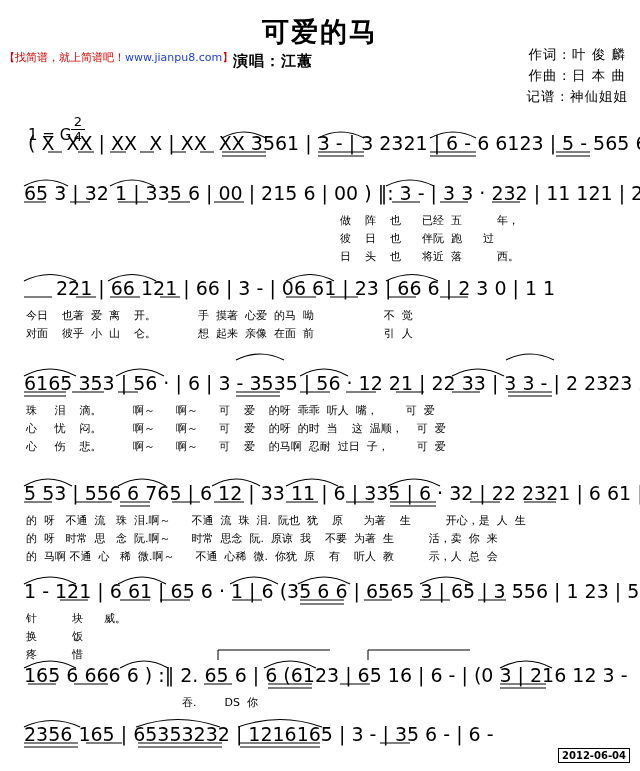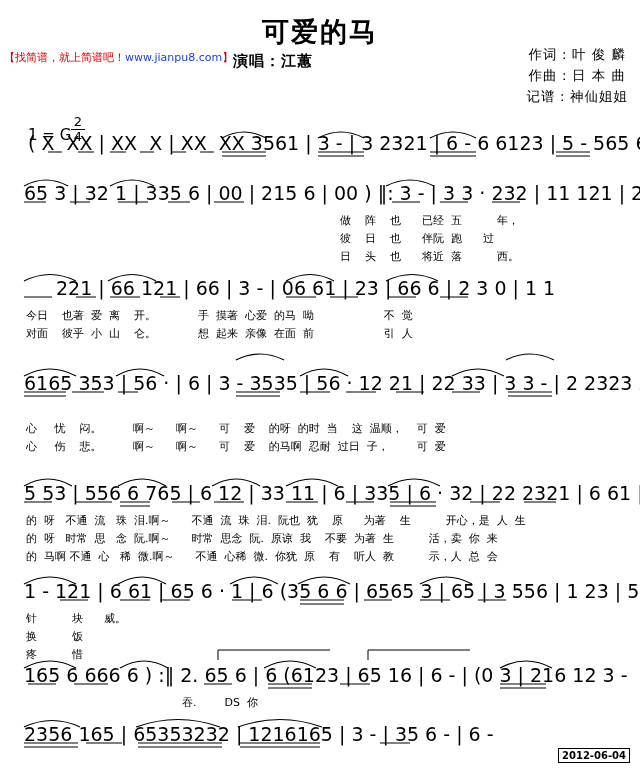--- a/index.html
+++ b/index.html
@@ -106,20 +106,21 @@
   <div class="row notes" style="left:24px;top:182px;">65 3 | 32 1 | 335 6 | 00 | 215 6 | 00 ) ‖: 3 - | 3 3 · 232 | 11 121 | 23 ·</div>
   <div class="row lyr" style="left:340px;top:213px;">做    阵    也      已经  五          年，</div>
   <div class="row lyr" style="left:340px;top:231px;">彼    日    也      伴阮  跑      过</div>
   <div class="row lyr" style="left:340px;top:249px;">日    头    也      将近  落          西。</div>
 
   <div class="row notes" style="left:24px;top:277px;margin-left:32px;">221 | 66 121 | 66 | 3 - | 06 61 | 23 | 66 6 | 2 3 0 | 1 1</div>
   <div class="row lyr" style="left:26px;top:308px;">今日    也著  爱  离    开。            手  摸著  心爱  的马  呦                    不  觉</div>
   <div class="row lyr" style="left:26px;top:326px;">对面    彼乎  小  山    仑。            想  起来  亲像  在面  前                    引  人</div>
 
   <div class="row notes" style="left:24px;top:372px;">6165 353 | 56 · | 6 | 3 - 3535 | 56 · 12 21 | 22 33 | 3 3 - | 2 2323 2 - | 23</div>
+  <div class="row lyr" style="left:26px;top:403px;">珠     泪    滴。         啊～      啊～      可    爱    的呀  乖乖  听人  嘴，        可  爱</div>
   <div class="row lyr" style="left:26px;top:421px;">心     忧    闷。         啊～      啊～      可    爱    的呀  的时  当    这  温顺，    可  爱</div>
   <div class="row lyr" style="left:26px;top:439px;">心     伤    悲。         啊～      啊～      可    爱    的马啊  忍耐  过日  子，        可  爱</div>
 
   <div class="row notes" style="left:24px;top:482px;">5 53 | 556 6 765 | 6 12 | 33 11 | 6 | 335 | 6 · 32 | 22 2321 | 6 61 | 20 23</div>
   <div class="row lyr" style="left:26px;top:513px;">的  呀   不通  流   珠  泪.啊～      不通  流  珠  泪.  阮也  犹    原      为著    生          开心，是  人  生</div>
   <div class="row lyr" style="left:26px;top:531px;">的  呀   时常  思   念  阮.啊～      时常  思念  阮.  原谅  我    不要  为著  生          活，卖  你  来</div>
   <div class="row lyr" style="left:26px;top:549px;">的  马啊 不通  心   稀  微.啊～      不通  心稀  微.  你犹  原    有    听人  教          示，人  总  会</div>
 
   <div class="row notes" style="left:24px;top:580px;">1 - 121 | 6 61 | 65 6 · 1 | 6 (35 6 6 | 6565 3 | 65 | 3 556 | 1 23 | 53 ·</div>
   <div class="row lyr" style="left:26px;top:611px;">针          块      威。</div>

